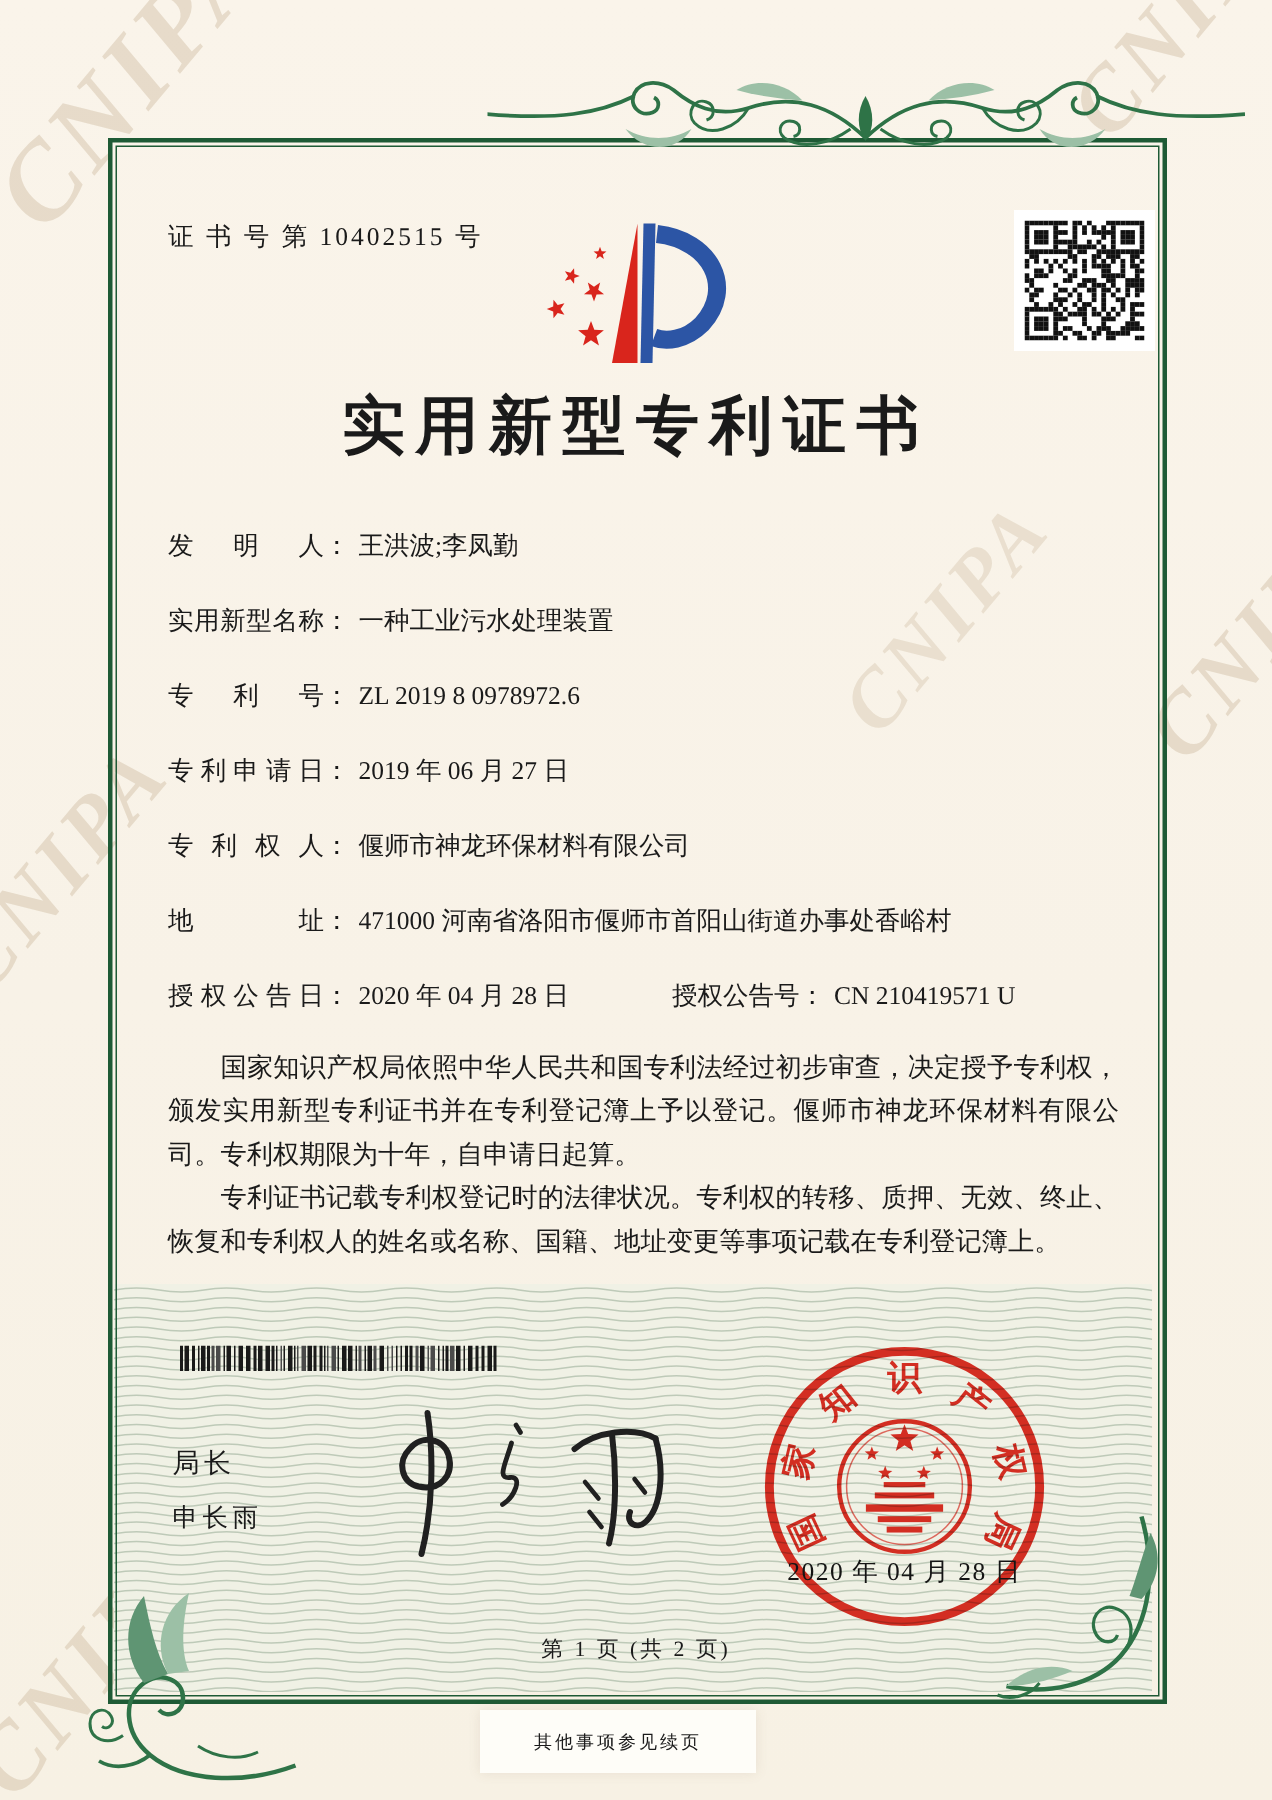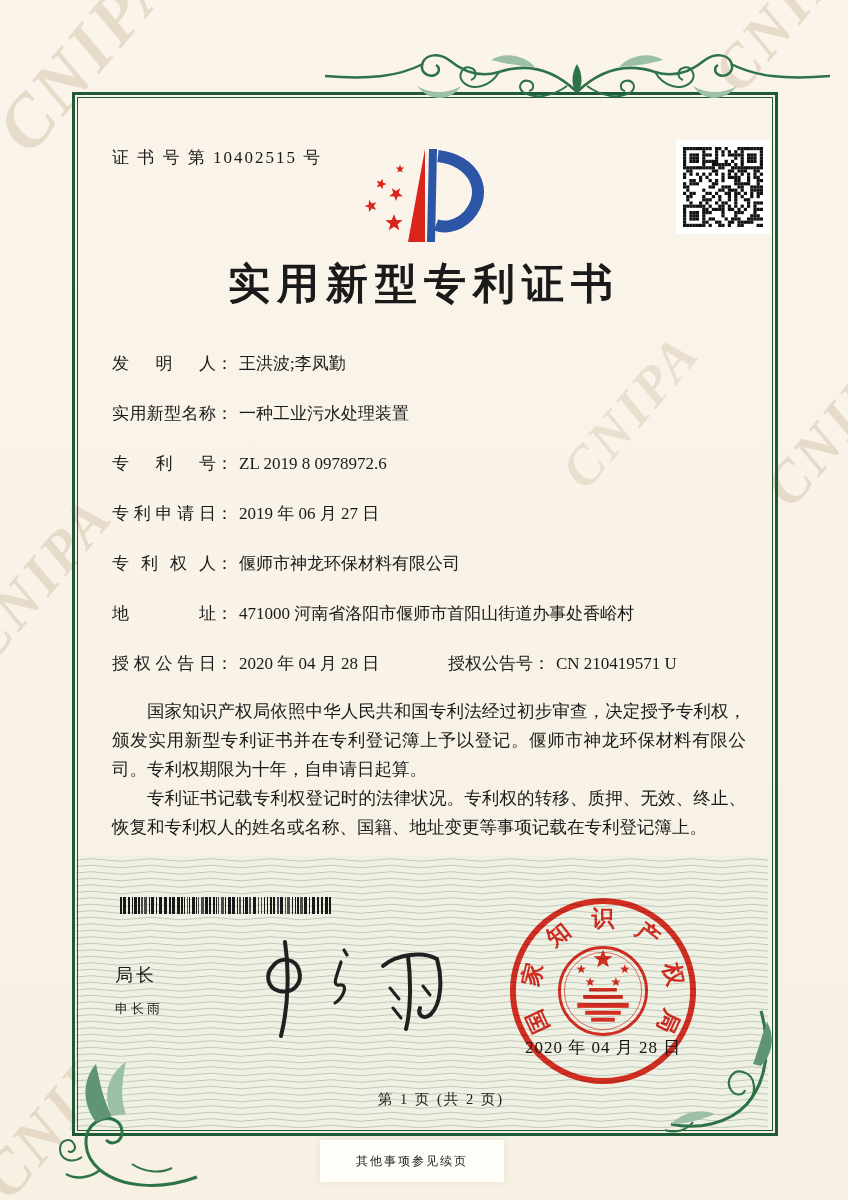--- a/index.html
+++ b/index.html
@@ -24,28 +24,28 @@
   .field-row{margin-bottom:22px;line-height:28px;white-space:nowrap;position:relative;}
   .flabel{display:inline-block;width:104px;text-align:justify;text-align-last:justify;}
   .fcolon{display:inline-block;margin-right:6px;}
   .grant2{position:absolute;left:336px;top:0;font-family:Liberation Serif, serif;}
   .paras{position:absolute;left:112px;top:697px;width:634px;z-index:4;
          font-size:17.5px;line-height:29px;text-align:justify;}
   .paras p{margin:0;text-indent:2em;}
   .barcode{position:absolute;left:120px;top:897px;z-index:4;}
   .signer-title{position:absolute;left:115px;top:963px;font-size:18px;letter-spacing:3px;z-index:4;
         font-family:"Liberation Sans","DejaVu Sans",sans-serif;}
-  .signer-name{position:absolute;left:115px;top:1000px;font-size:13px;letter-spacing:3px;z-index:4;
+  .signer-name{position:absolute;left:115px;top:1000px;font-size:17px;letter-spacing:3px;z-index:4;
         font-family:Liberation Sans, sans-serif;}
   .signature{position:absolute;left:245px;top:936px;z-index:4;}
   .seal{position:absolute;left:504px;top:892px;z-index:5;opacity:.95;mix-blend-mode:multiply;}
   .seal-date{position:absolute;left:504px;top:1036px;width:198px;text-align:center;
              font-size:17px;letter-spacing:1px;color:#141414;z-index:6;}
   .page-info{position:absolute;left:72px;top:1090px;width:704px;text-align:center;
-             font-size:14.5px;letter-spacing:2px;z-index:4;margin-left:17px;}
+             font-size:14.5px;letter-spacing:2px;z-index:4;}
   .note-box{position:absolute;left:320px;top:1140px;width:184px;height:42px;
             background:#fefdf8;box-shadow:0 0 8px rgba(120,100,70,.12);
             display:flex;align-items:center;justify-content:center;
             font-size:12px;letter-spacing:2px;z-index:4;}
   .ornament{position:absolute;left:325px;top:52px;z-index:4;}
   .corner-bl{position:absolute;left:52px;top:1052px;z-index:4;}
   .corner-br{position:absolute;left:653px;top:1006px;z-index:4;}
 </style>
 </head>
 <body>

